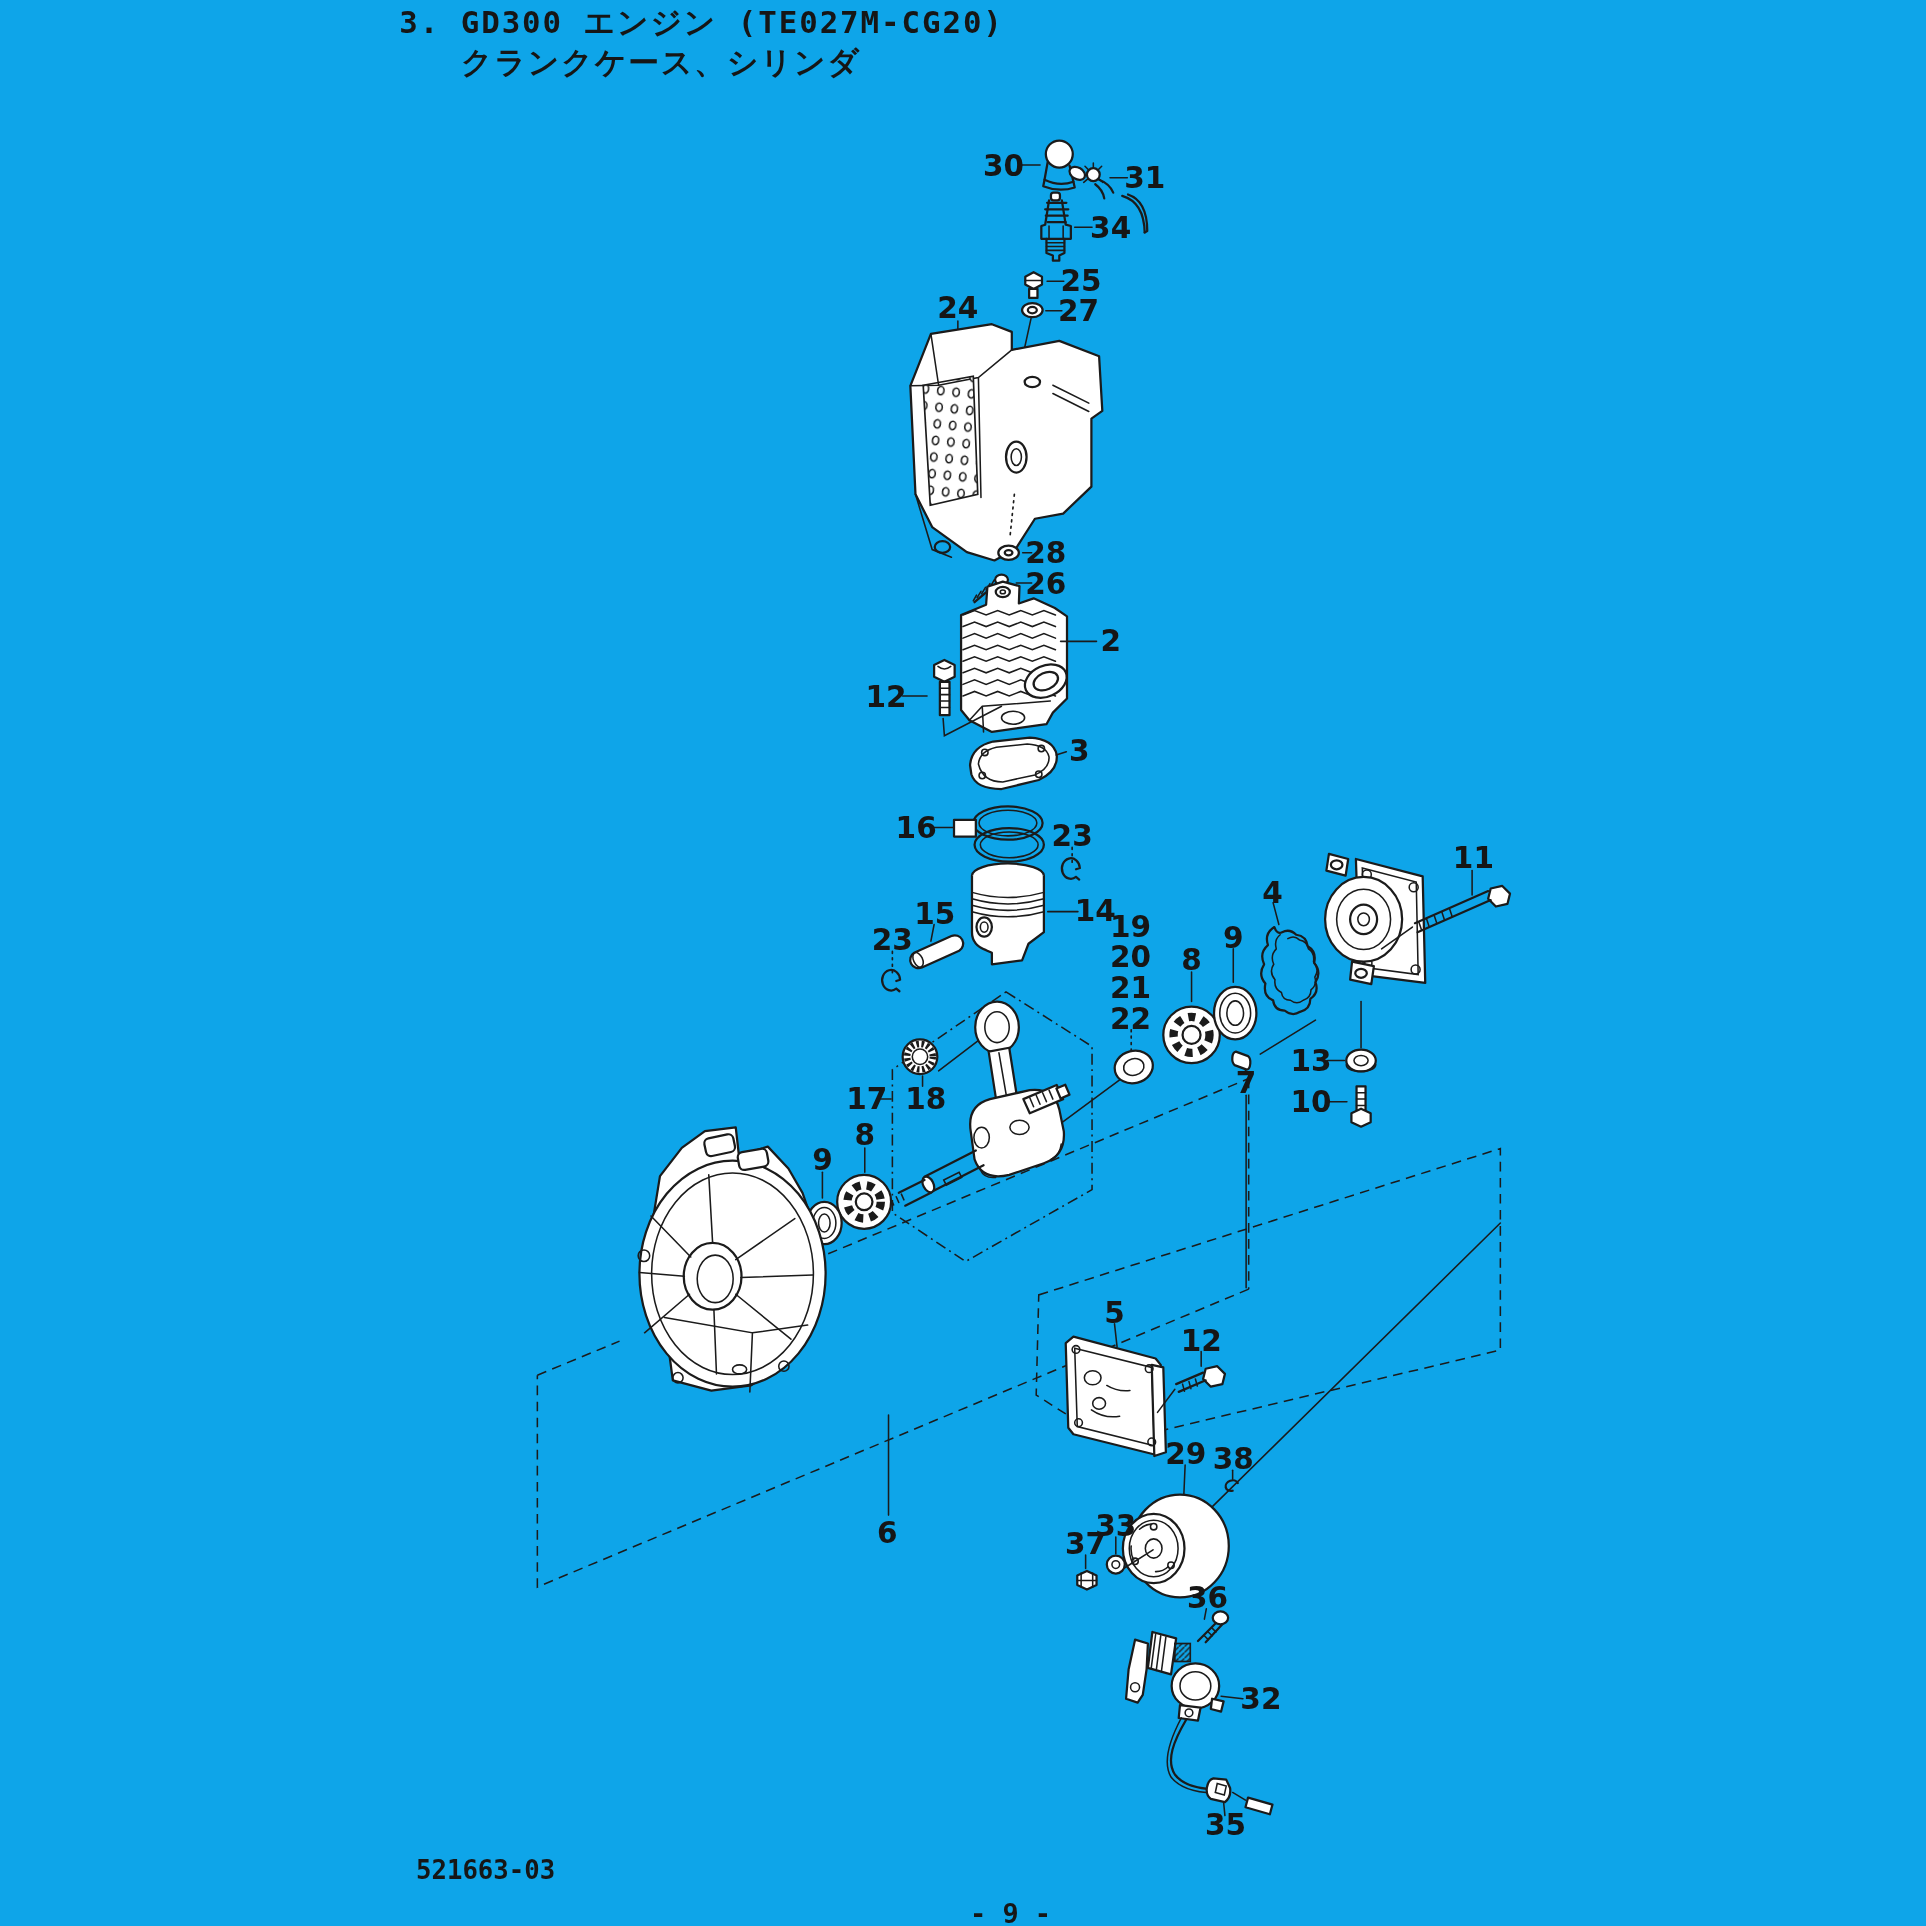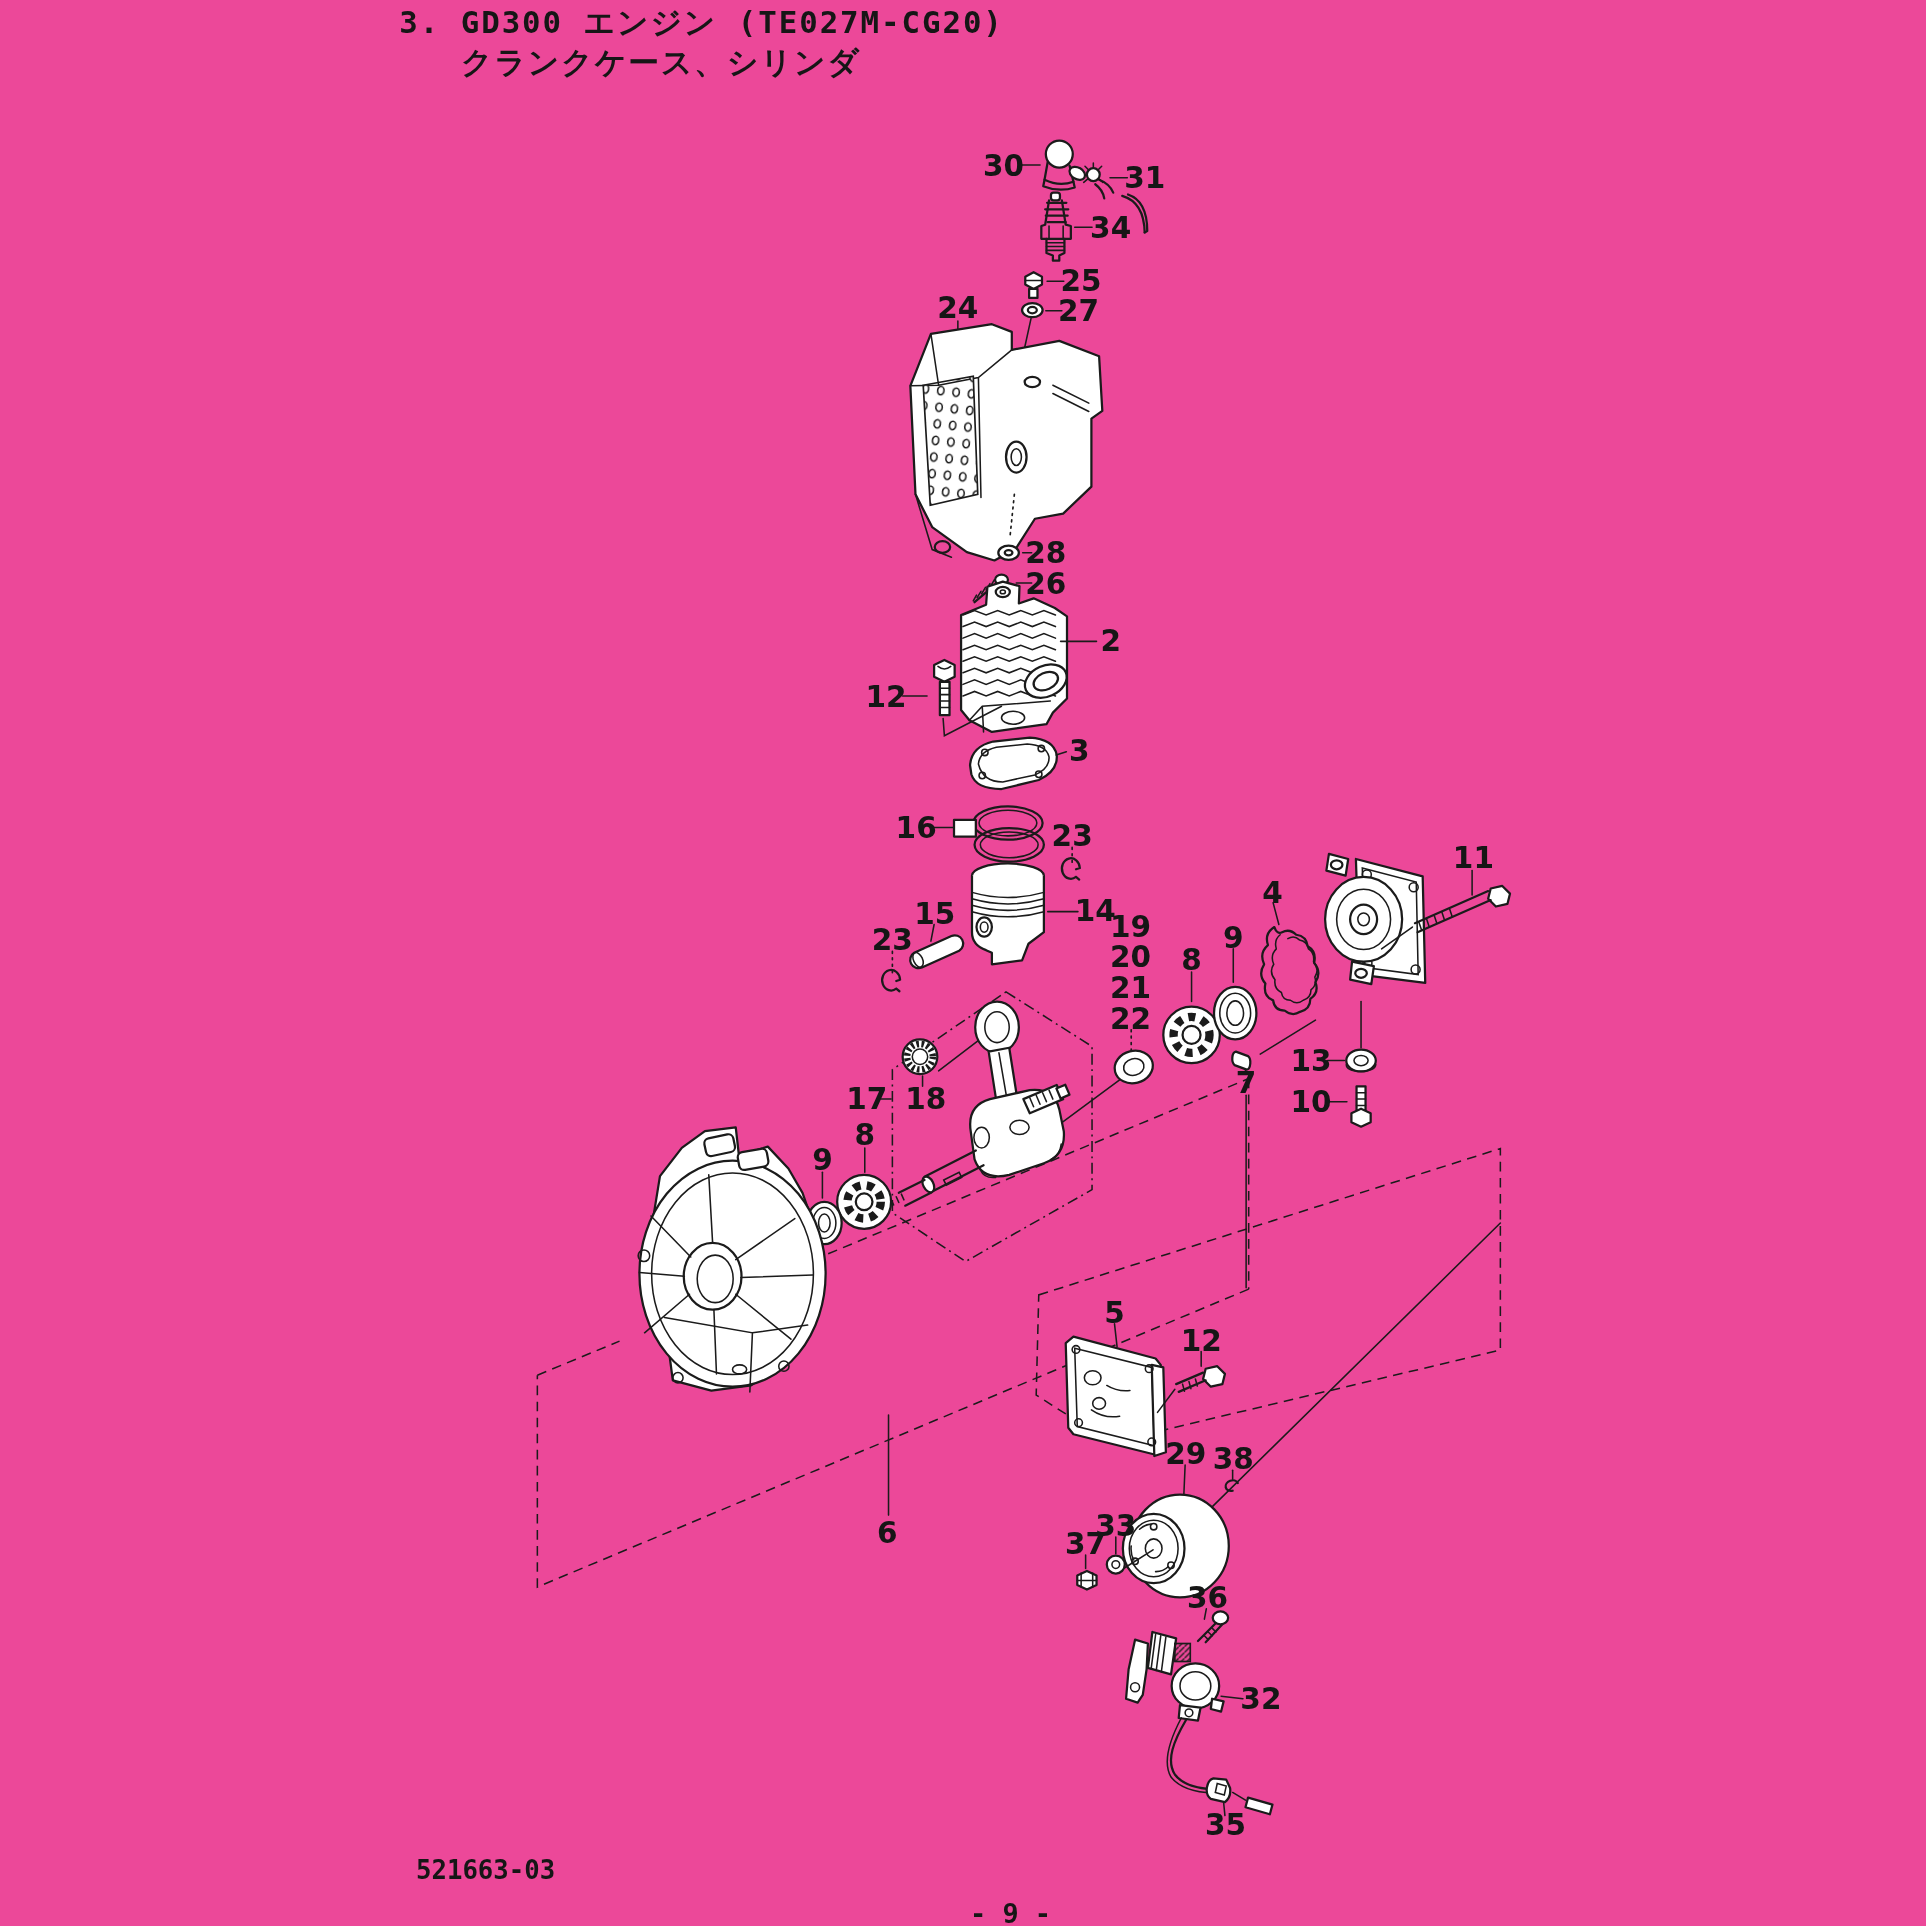--- a/index.html
+++ b/index.html
@@ -1,16 +1,16 @@
 <!DOCTYPE html>
 <html style="font-size:10.3px"><head>
 <meta charset="utf-8">
 <style>
   html,body{margin:0;padding:0;background:#fff;}
-  .page{position:relative;width:1926px;height:1926px;background:#ec4899;overflow:hidden;
+  .page{position:relative;width:1926px;height:1926px;background:#0ea5e9;overflow:hidden;
         font-family:"DejaVu Sans",sans-serif;}
   svg{position:absolute;left:0;top:0;}
   svg *{vector-effect:none;}
   .ink{stroke:#1b1b1b;fill:none;stroke-width:3.5;stroke-linecap:round;stroke-linejoin:round;}
   .thin{stroke:#1b1b1b;fill:none;stroke-width:2.4;stroke-linecap:round;}
   .dash{stroke:#1b1b1b;fill:none;stroke-width:2.4;stroke-dasharray:15 10;}
   .dashdot{stroke:#1b1b1b;fill:none;stroke-width:2.4;stroke-dasharray:17 7 3 7;}
   .dot{stroke:#1b1b1b;fill:none;stroke-width:2.6;stroke-dasharray:3 7;stroke-linecap:round;}
   .wfill{fill:#ffffff;stroke:#1b1b1b;stroke-width:3.5;stroke-linejoin:round;}
   .callout{font-family:"DejaVu Sans","Liberation Sans",sans-serif;font-size:46px;font-weight:700;

